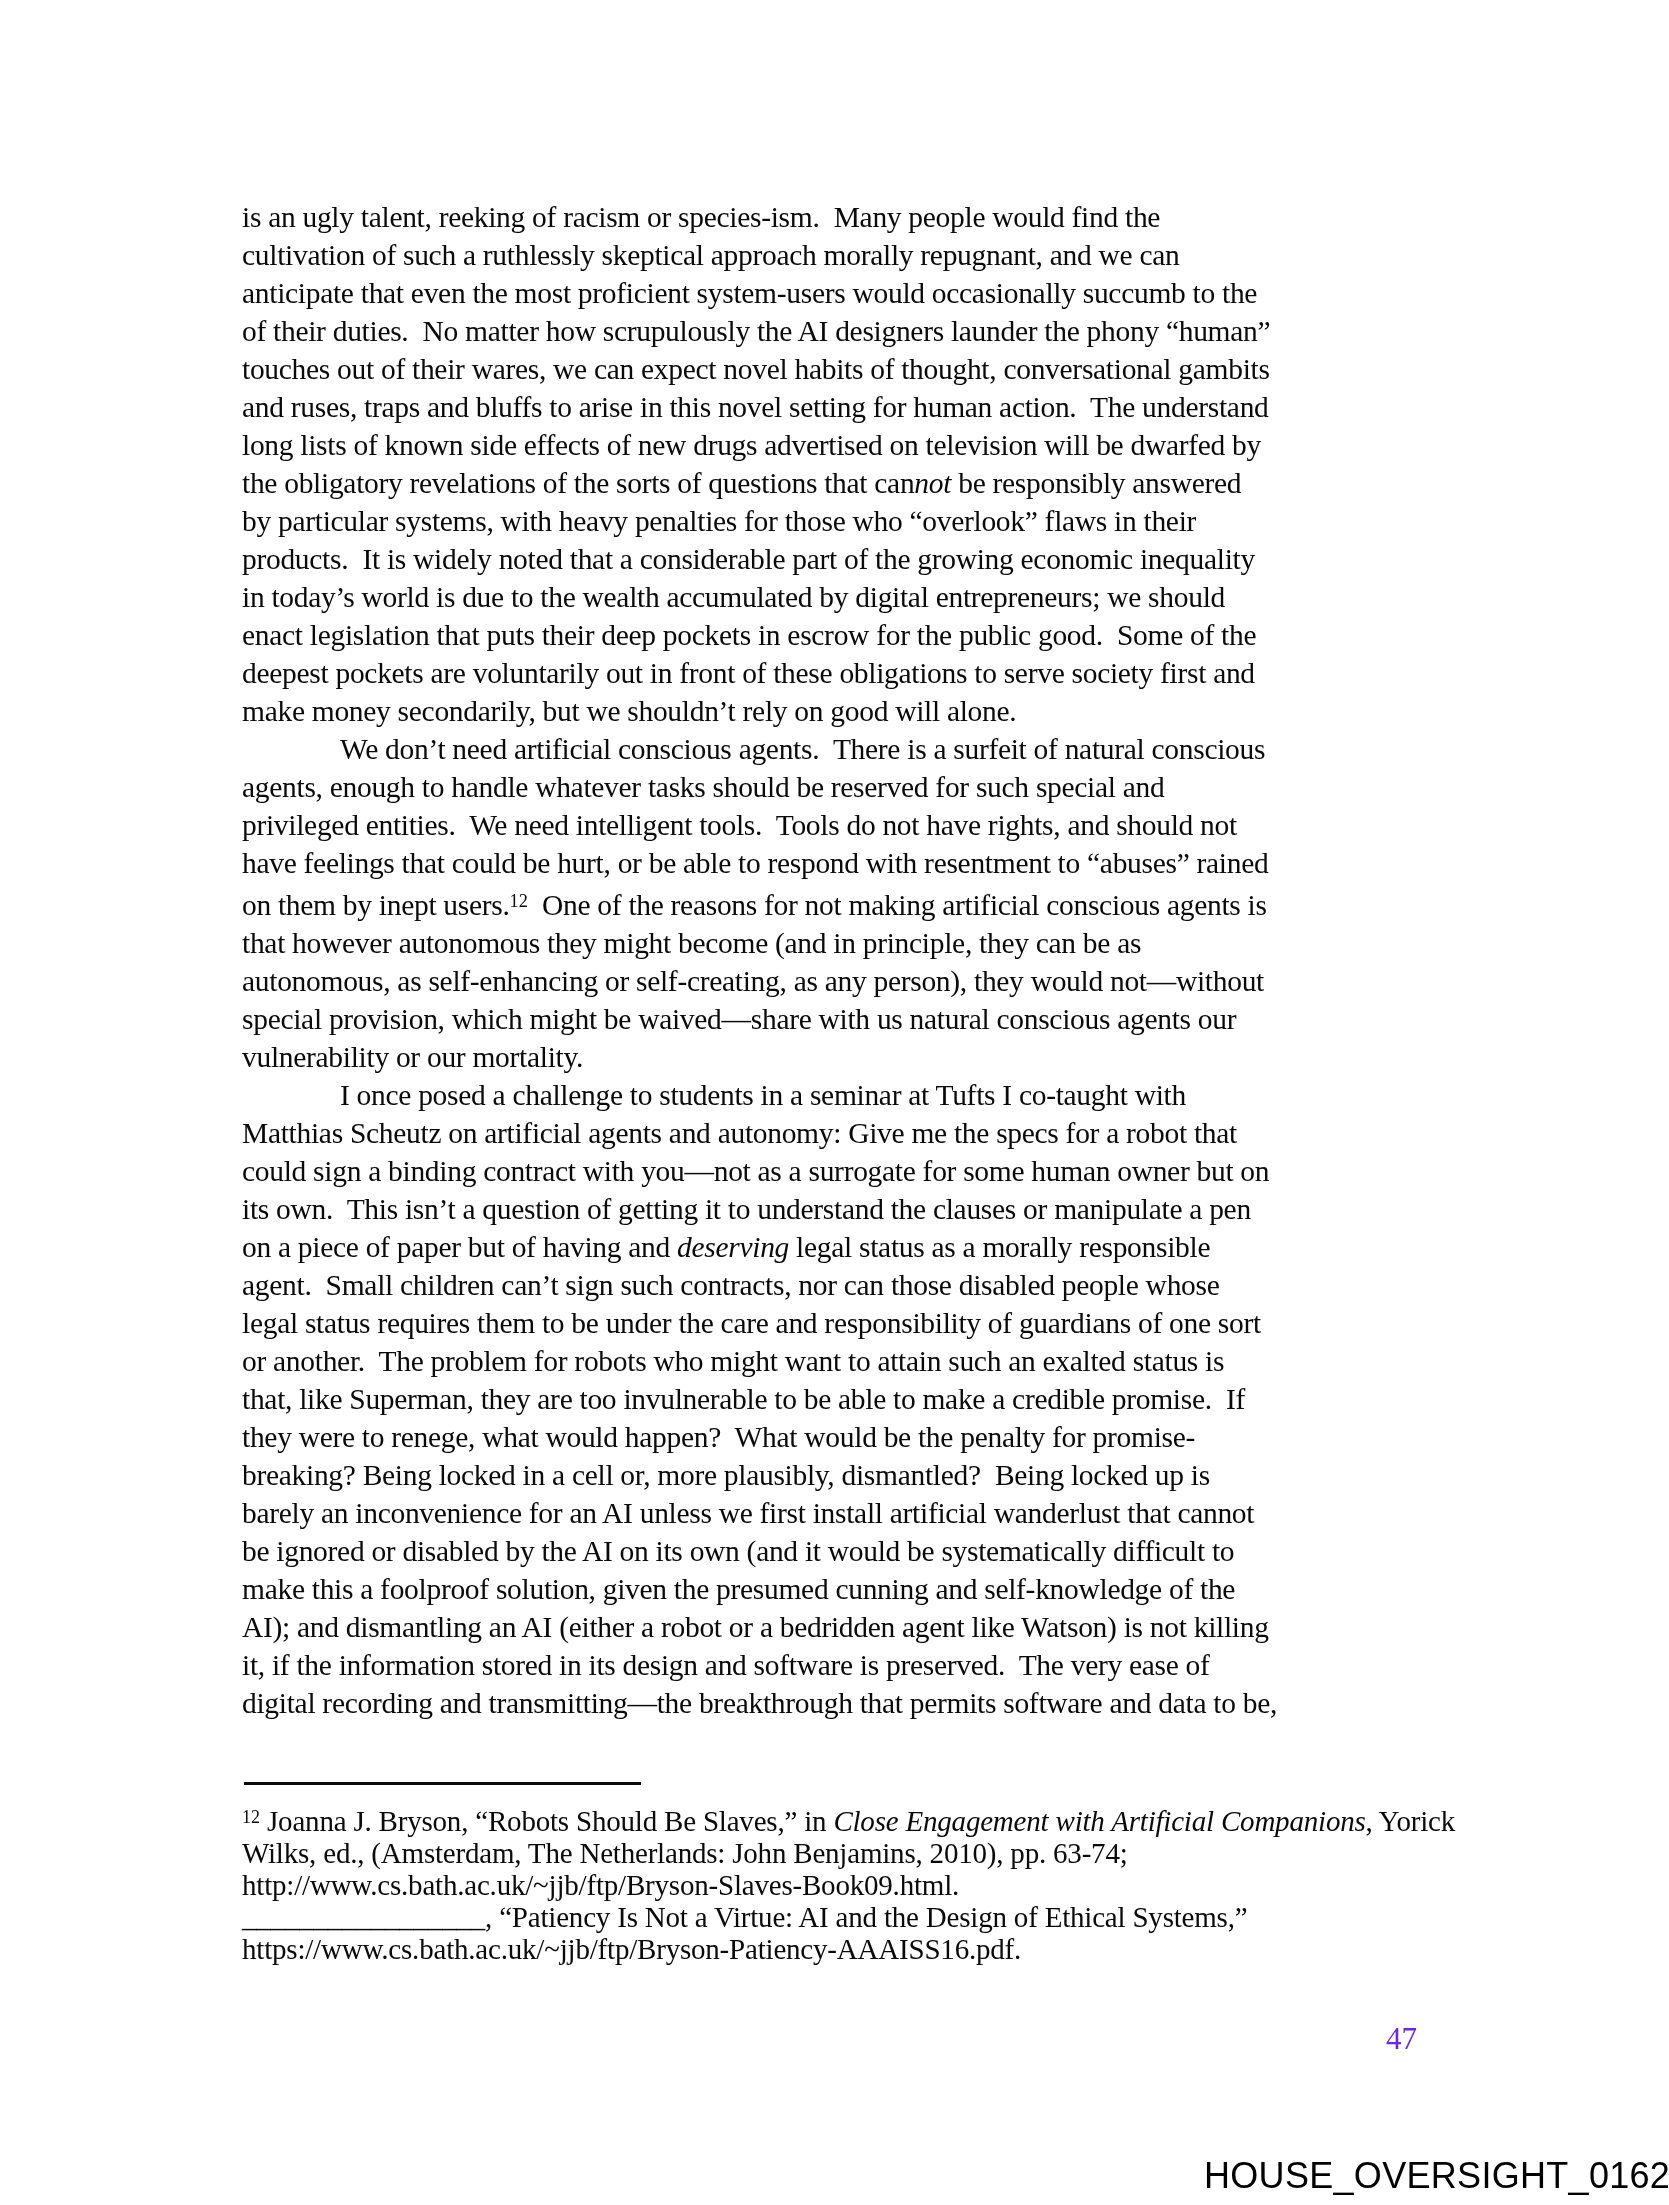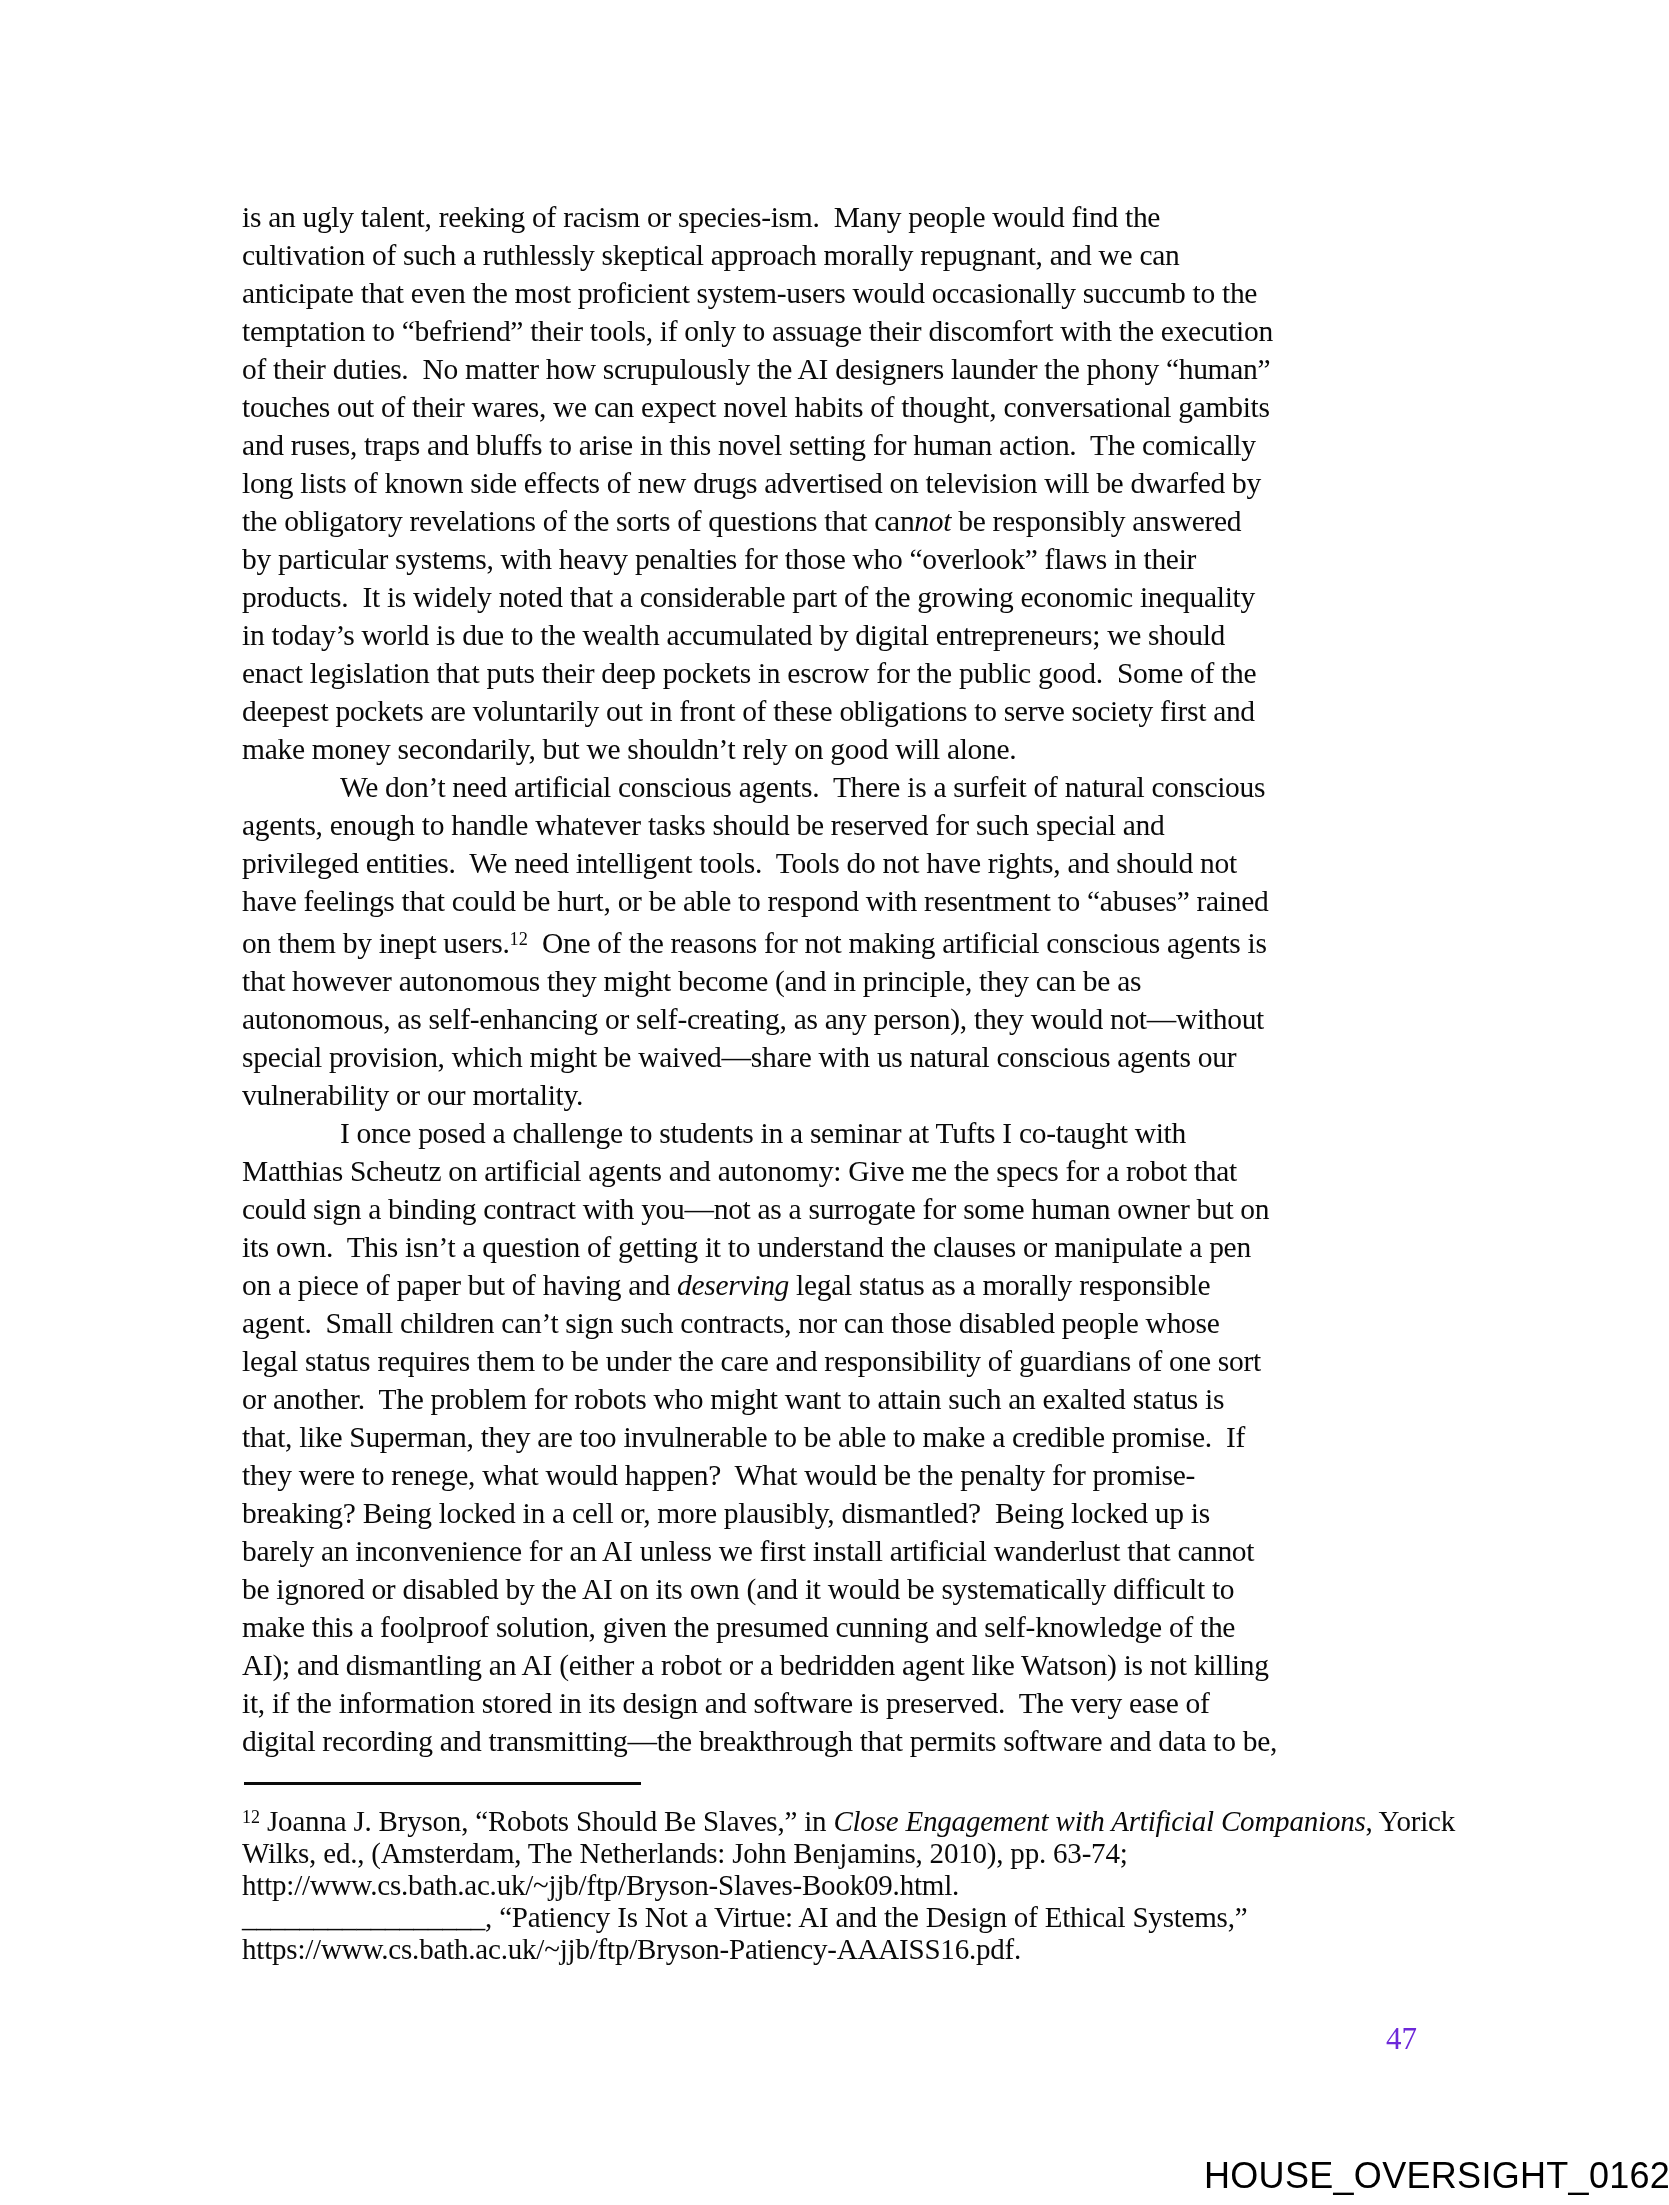--- a/index.html
+++ b/index.html
@@ -81,24 +81,23 @@
 </style>
 </head>
 <body>
 
 <div class="page">
   <div class="body-text">
       <div>
         <div class="line"><span>is an ugly talent, reeking of racism or species-ism.  Many people would find the</span></div>
         <div class="line"><span>cultivation of such a ruthlessly skeptical approach morally repugnant, and we can</span></div>
         <div class="line"><span>anticipate that even the most proficient system-users would occasionally succumb to the</span></div>
-        <div class="line"><span>temptation to “befriend” their tools, if only to assuage their discomfort with the execution</span></div>
         <div class="line"><span>of their duties.  No matter how scrupulously the AI designers launder the phony “human”</span></div>
         <div class="line"><span>touches out of their wares, we can expect novel habits of thought, conversational gambits</span></div>
-        <div class="line"><span>and ruses, traps and bluffs to arise in this novel setting for human action.  The comically</span></div>
+        <div class="line"><span>and ruses, traps and bluffs to arise in this novel setting for human action.  The understand</span></div>
         <div class="line"><span>long lists of known side effects of new drugs advertised on television will be dwarfed by</span></div>
         <div class="line"><span>the obligatory revelations of the sorts of questions that can</span><span class="i">not</span><span> be responsibly answered</span></div>
         <div class="line"><span>by particular systems, with heavy penalties for those who “overlook” flaws in their</span></div>
         <div class="line"><span>products.  It is widely noted that a considerable part of the growing economic inequality</span></div>
         <div class="line"><span>in today’s world is due to the wealth accumulated by digital entrepreneurs; we should</span></div>
         <div class="line"><span>enact legislation that puts their deep pockets in escrow for the public good.  Some of the</span></div>
         <div class="line"><span>deepest pockets are voluntarily out in front of these obligations to serve society first and</span></div>
         <div class="line"><span>make money secondarily, but we shouldn’t rely on good will alone.</span></div>
       </div>
       <div>

